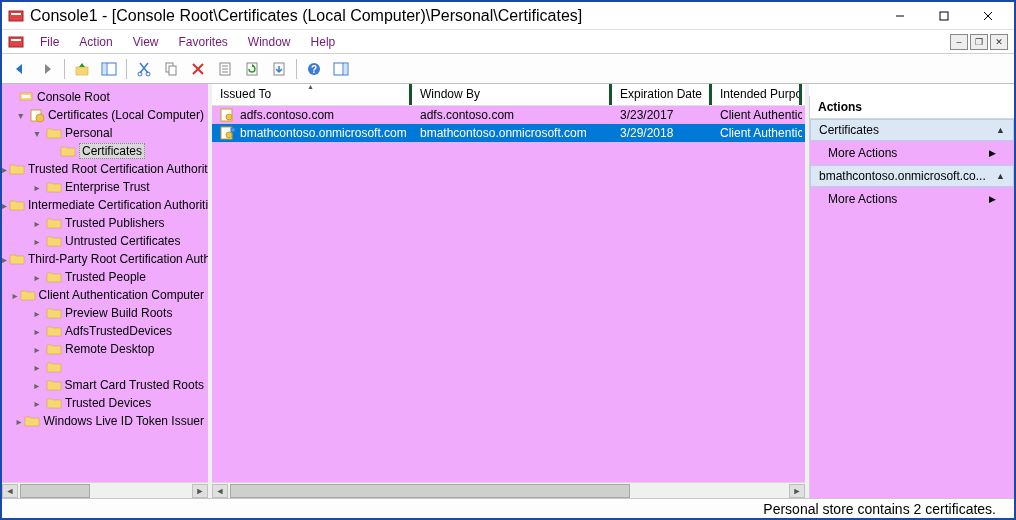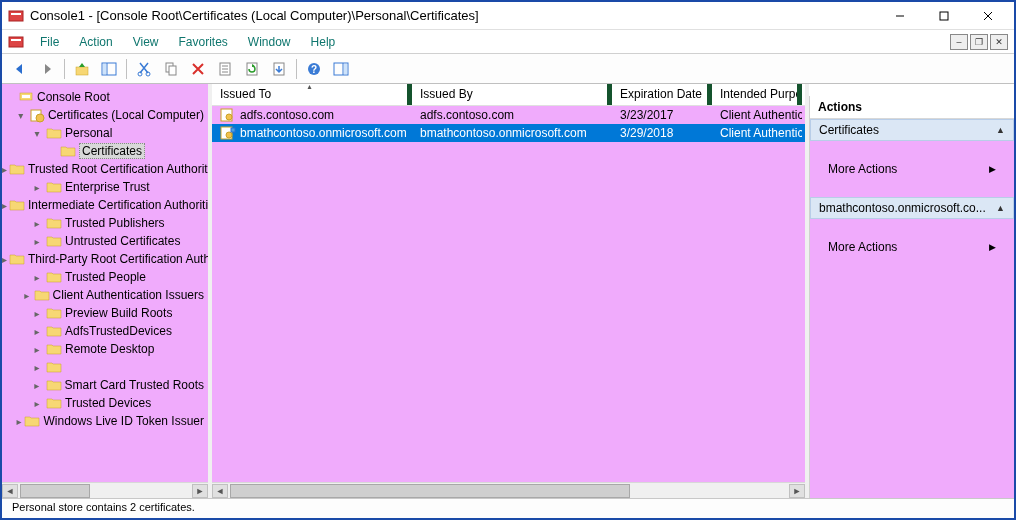--- a/index.html
+++ b/index.html
@@ -21,41 +21,41 @@
     background: #fff;
     display: flex;
     align-items: center;
     padding: 0 4px 0 6px;
     border-bottom: 1px solid #e0e0e0;
   }
   .titlebar .app-icon {
     width: 16px; height: 16px; margin-right: 6px;
     display:inline-flex;align-items:center;justify-content:center;
   }
-  .titlebar .title { flex: 1; color: #000; font-size: 13px; }
+  .titlebar .title { flex: 1; color: #000; font-size: 16px; }
   .win-controls { display: flex; }
   .win-btn {
     width: 44px; height: 26px;
     display: flex; align-items: center; justify-content: center;
     color: #333;
   }
   .win-btn svg { width:10px; height:10px; }
   
   .menubar {
     height: 24px;
     display: flex;
     align-items: center;
     padding: 0 2px;
     border-bottom: 1px solid #d0d0d0;
     background:#fff;
   }
   .menubar .app-icon { width:16px;height:16px;margin:0 6px 0 4px;}
   .menu-item {
     padding: 3px 10px;
-    color: #0f766e;
+    color: #701a75;
   }
   .mdi-controls {
     margin-left:auto;
     display:flex;
     gap:2px;
     padding-right:4px;
   }
   .mdi-btn {
     width:18px;height:16px;border:1px solid #888;background:#eee;
     display:flex;align-items:center;justify-content:center;font-size:9px;color:#333;
@@ -131,21 +131,21 @@
   
   .list-header {
     display:flex;
     background:#fff;
     border-bottom:1px solid #e0e0e0;
     height:22px;
     position:sticky;top:0;
   }
   .list-header-cell {
     padding:3px 8px;
-    border-right:5px solid #14532d;
+    border-right:3px solid #14532d;
     font-size:12px;
     color:#000;
     overflow:hidden;white-space:nowrap;
     position:relative;
   }
   .sort-ind {
     position:absolute;
     left:50%;top:-2px;transform:translateX(-50%);
     font-size:8px;color:#555;
   }
@@ -178,42 +178,43 @@
   .actions-section-hdr {
     background:#dbe7f5;
     border:1px solid #b8cde8;
     padding:3px 8px;
     display:flex;align-items:center;justify-content:space-between;
     margin:0;
     font-size:12px;
   }
   .actions-section-hdr .arrow {font-size:9px;color:#333;}
   .actions-link {
-    padding:21px 18px;
+    padding:5px 18px;
     display:flex;align-items:center;justify-content:space-between;
     font-size:12px;
     color:#000;
   }
   .actions-link .arrow{font-size:9px;color:#000;}
   
   .h-scroll {
     position:absolute;bottom:0;left:0;right:0;height:16px;
     background:#f0f0f0;border-top:1px solid #d8d8d8;
     display:flex;align-items:center;
   }
   .h-scroll .sbtn{width:16px;height:14px;background:#e0e0e0;border:1px solid #c0c0c0;display:flex;align-items:center;justify-content:center;font-size:9px;color:#555;}
   .h-scroll .thumb{height:14px;background:#cfcfcf;border:1px solid #a8a8a8;width:70px;margin-left:2px;}
   .h-scroll .track{flex:1;}
   
   .statusbar {
     height:20px;
     border-top:1px solid #c8c8c8;
-    padding:2px 10px;
-    font-size:11px;
+    padding:2px 18px;
+    font-size:14px;
     background:#fdfdfd;
+    text-align:right;
   }
 </style>
 </head>
 <body>
 
 <div class="titlebar">
   <span class="app-icon">
     <svg viewBox="0 0 16 16">
         <rect x="1" y="3" width="14" height="10" fill="#d44" stroke="#a22"></rect>
         <rect x="3" y="5" width="10" height="2" fill="#fff"></rect>
@@ -458,21 +459,21 @@
           <span class="label">Trusted People</span>
         </div>
         <div class="tree-row">
           <span class="tree-indent" style="width:28px"></span>
           <span class="tree-toggle">▸</span>
           <span class="tree-icon">
             <svg viewBox="0 0 16 16" width="16" height="16">
               <path class="folder" d="M1 4 L6 4 L7 5 L15 5 L15 13 L1 13 Z"></path>
             </svg>
           </span>
-          <span class="label">Client Authentication Issuers</span>
+          <span class="label">Client Authentication Computer</span>
         </div>
         <div class="tree-row">
           <span class="tree-indent" style="width:28px"></span>
           <span class="tree-toggle">▸</span>
           <span class="tree-icon">
             <svg viewBox="0 0 16 16" width="16" height="16">
               <path class="folder" d="M1 4 L6 4 L7 5 L15 5 L15 13 L1 13 Z"></path>
             </svg>
           </span>
           <span class="label">Preview Build Roots</span>
@@ -541,21 +542,21 @@
       <div class="sbtn">◄</div>
       <div class="thumb"></div>
       <div class="track"></div>
       <div class="sbtn">►</div>
     </div>
   </div>
 
   <div class="pane list-pane">
     <div class="list-header">
       <div class="list-header-cell col0"><span>Issued To</span><span class="sort-ind">▴</span></div>
-      <div class="list-header-cell col1">Issued By</div>
+      <div class="list-header-cell col1">Window By</div>
       <div class="list-header-cell col2">Expiration Date</div>
       <div class="list-header-cell col3">Intended Purposes</div>
     </div>
     <div class="list-body" id="list-body">
         <div class="list-row">
           <div class="list-cell col0">
             <span class="cert-icon">
               <svg viewBox="0 0 16 14" width="16" height="14">
                 <rect x="1" y="1" width="11" height="12" fill="#fff" stroke="#c9a227"></rect>
                 <circle cx="9" cy="9" r="3" fill="#f2c14e" stroke="#c9a227"></circle>

